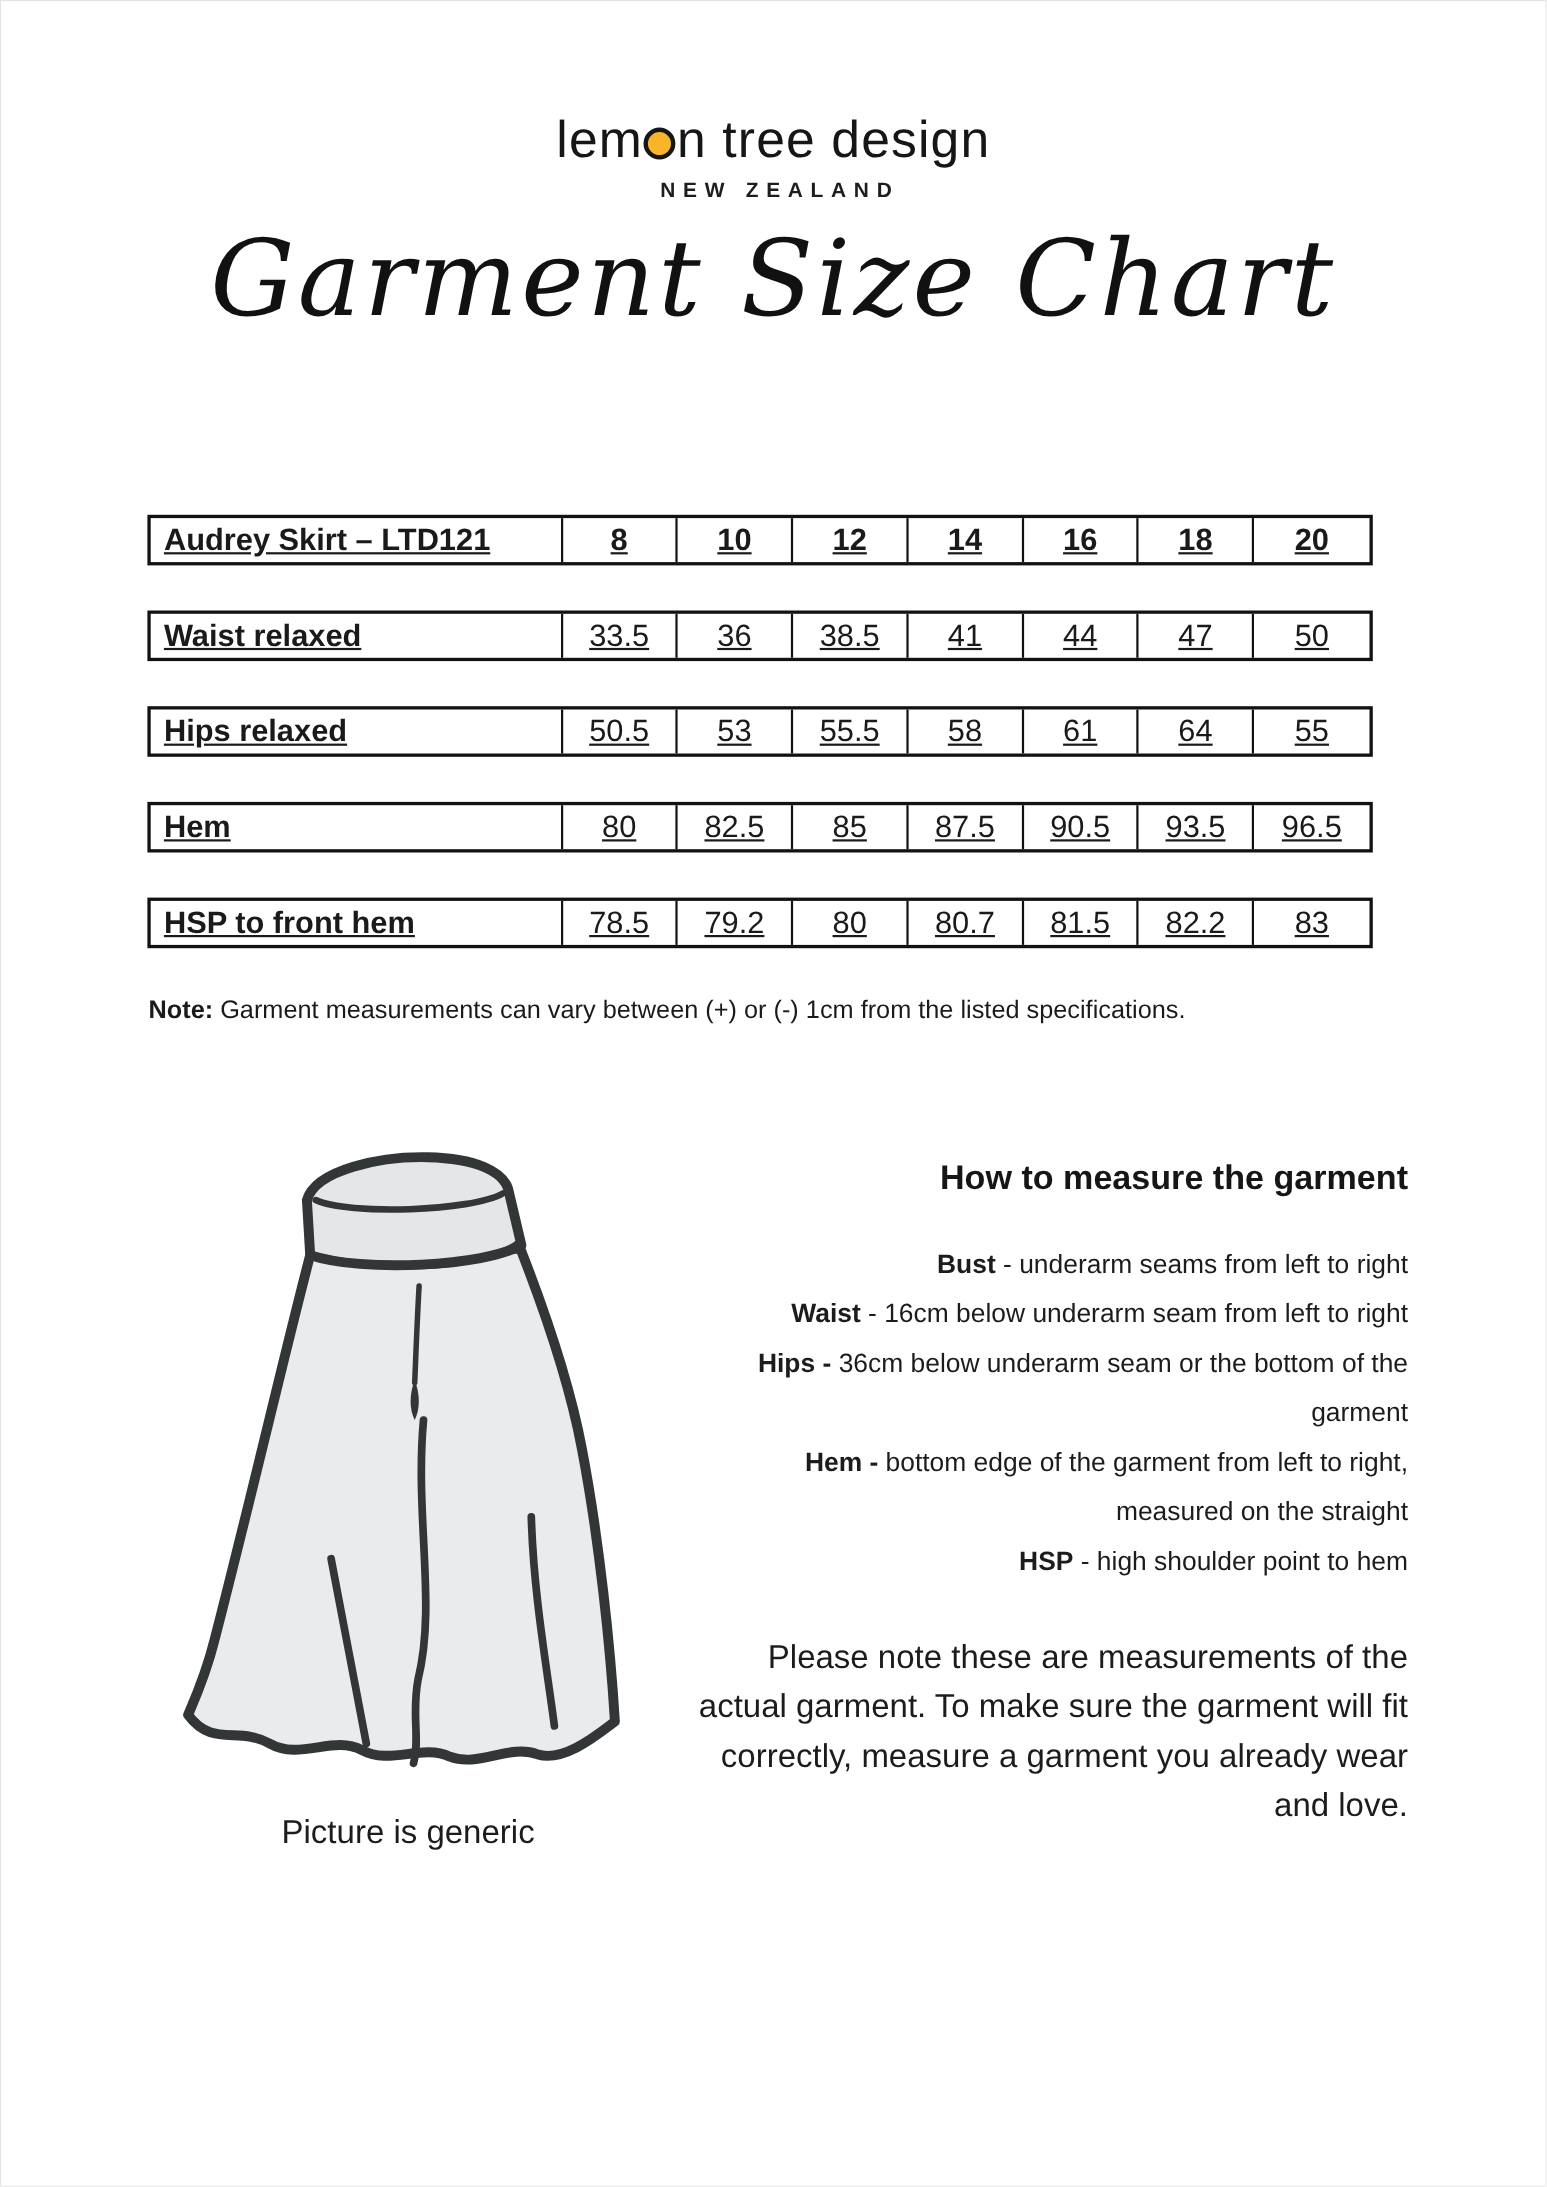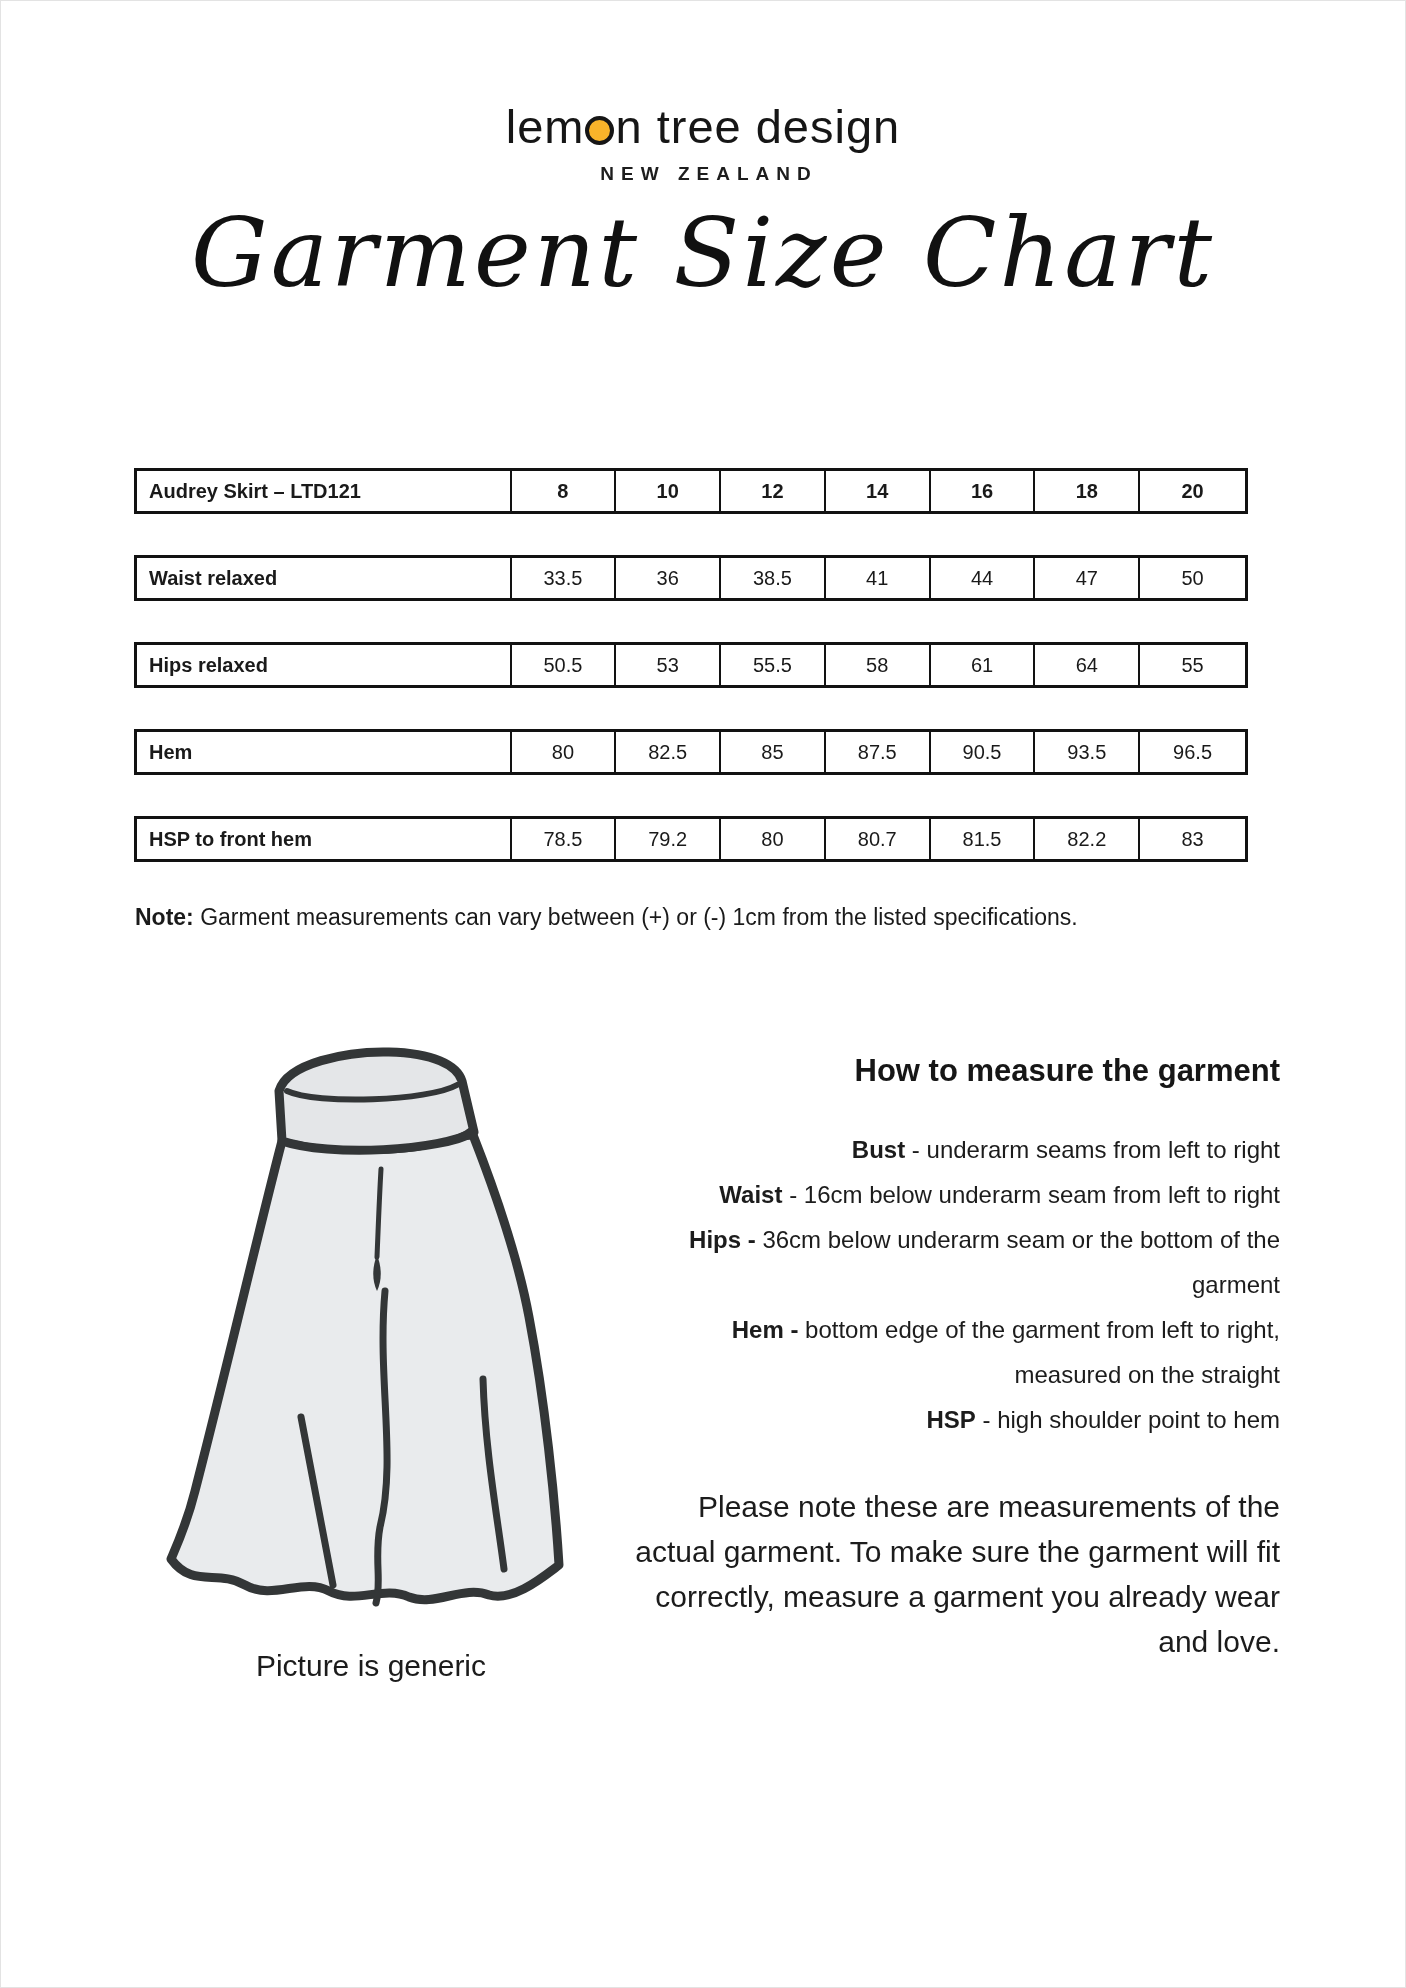--- a/index.html
+++ b/index.html
@@ -31,21 +31,22 @@
   
   .table-wrap{position:absolute;left:133px;top:467px;width:1114px;}
   .trow{
     display:flex;border:3px solid #121212;background:#fff;
     height:46px;box-sizing:border-box;align-items:stretch;
     margin-bottom:41px;
   }
   .cell{
     border-right:2px solid #121212;box-sizing:border-box;
     display:flex;align-items:center;justify-content:center;
-    font-size:20px;
+    font-size:28px;
+    text-decoration:underline;
   }
   .cell:last-child{border-right:none;}
   .cell-label{width:33.8%;justify-content:flex-start;padding-left:12px;font-weight:700;}
   .cell-val{width:9.457%;}
   .thead .cell-val{font-weight:700;}
   
   .note{position:absolute;left:134px;top:903px;font-size:23px;color:#1a1a1a;}
   .note b{font-weight:700;}
   
   .skirt-box{position:absolute;left:150px;top:1028px;width:440px;}

